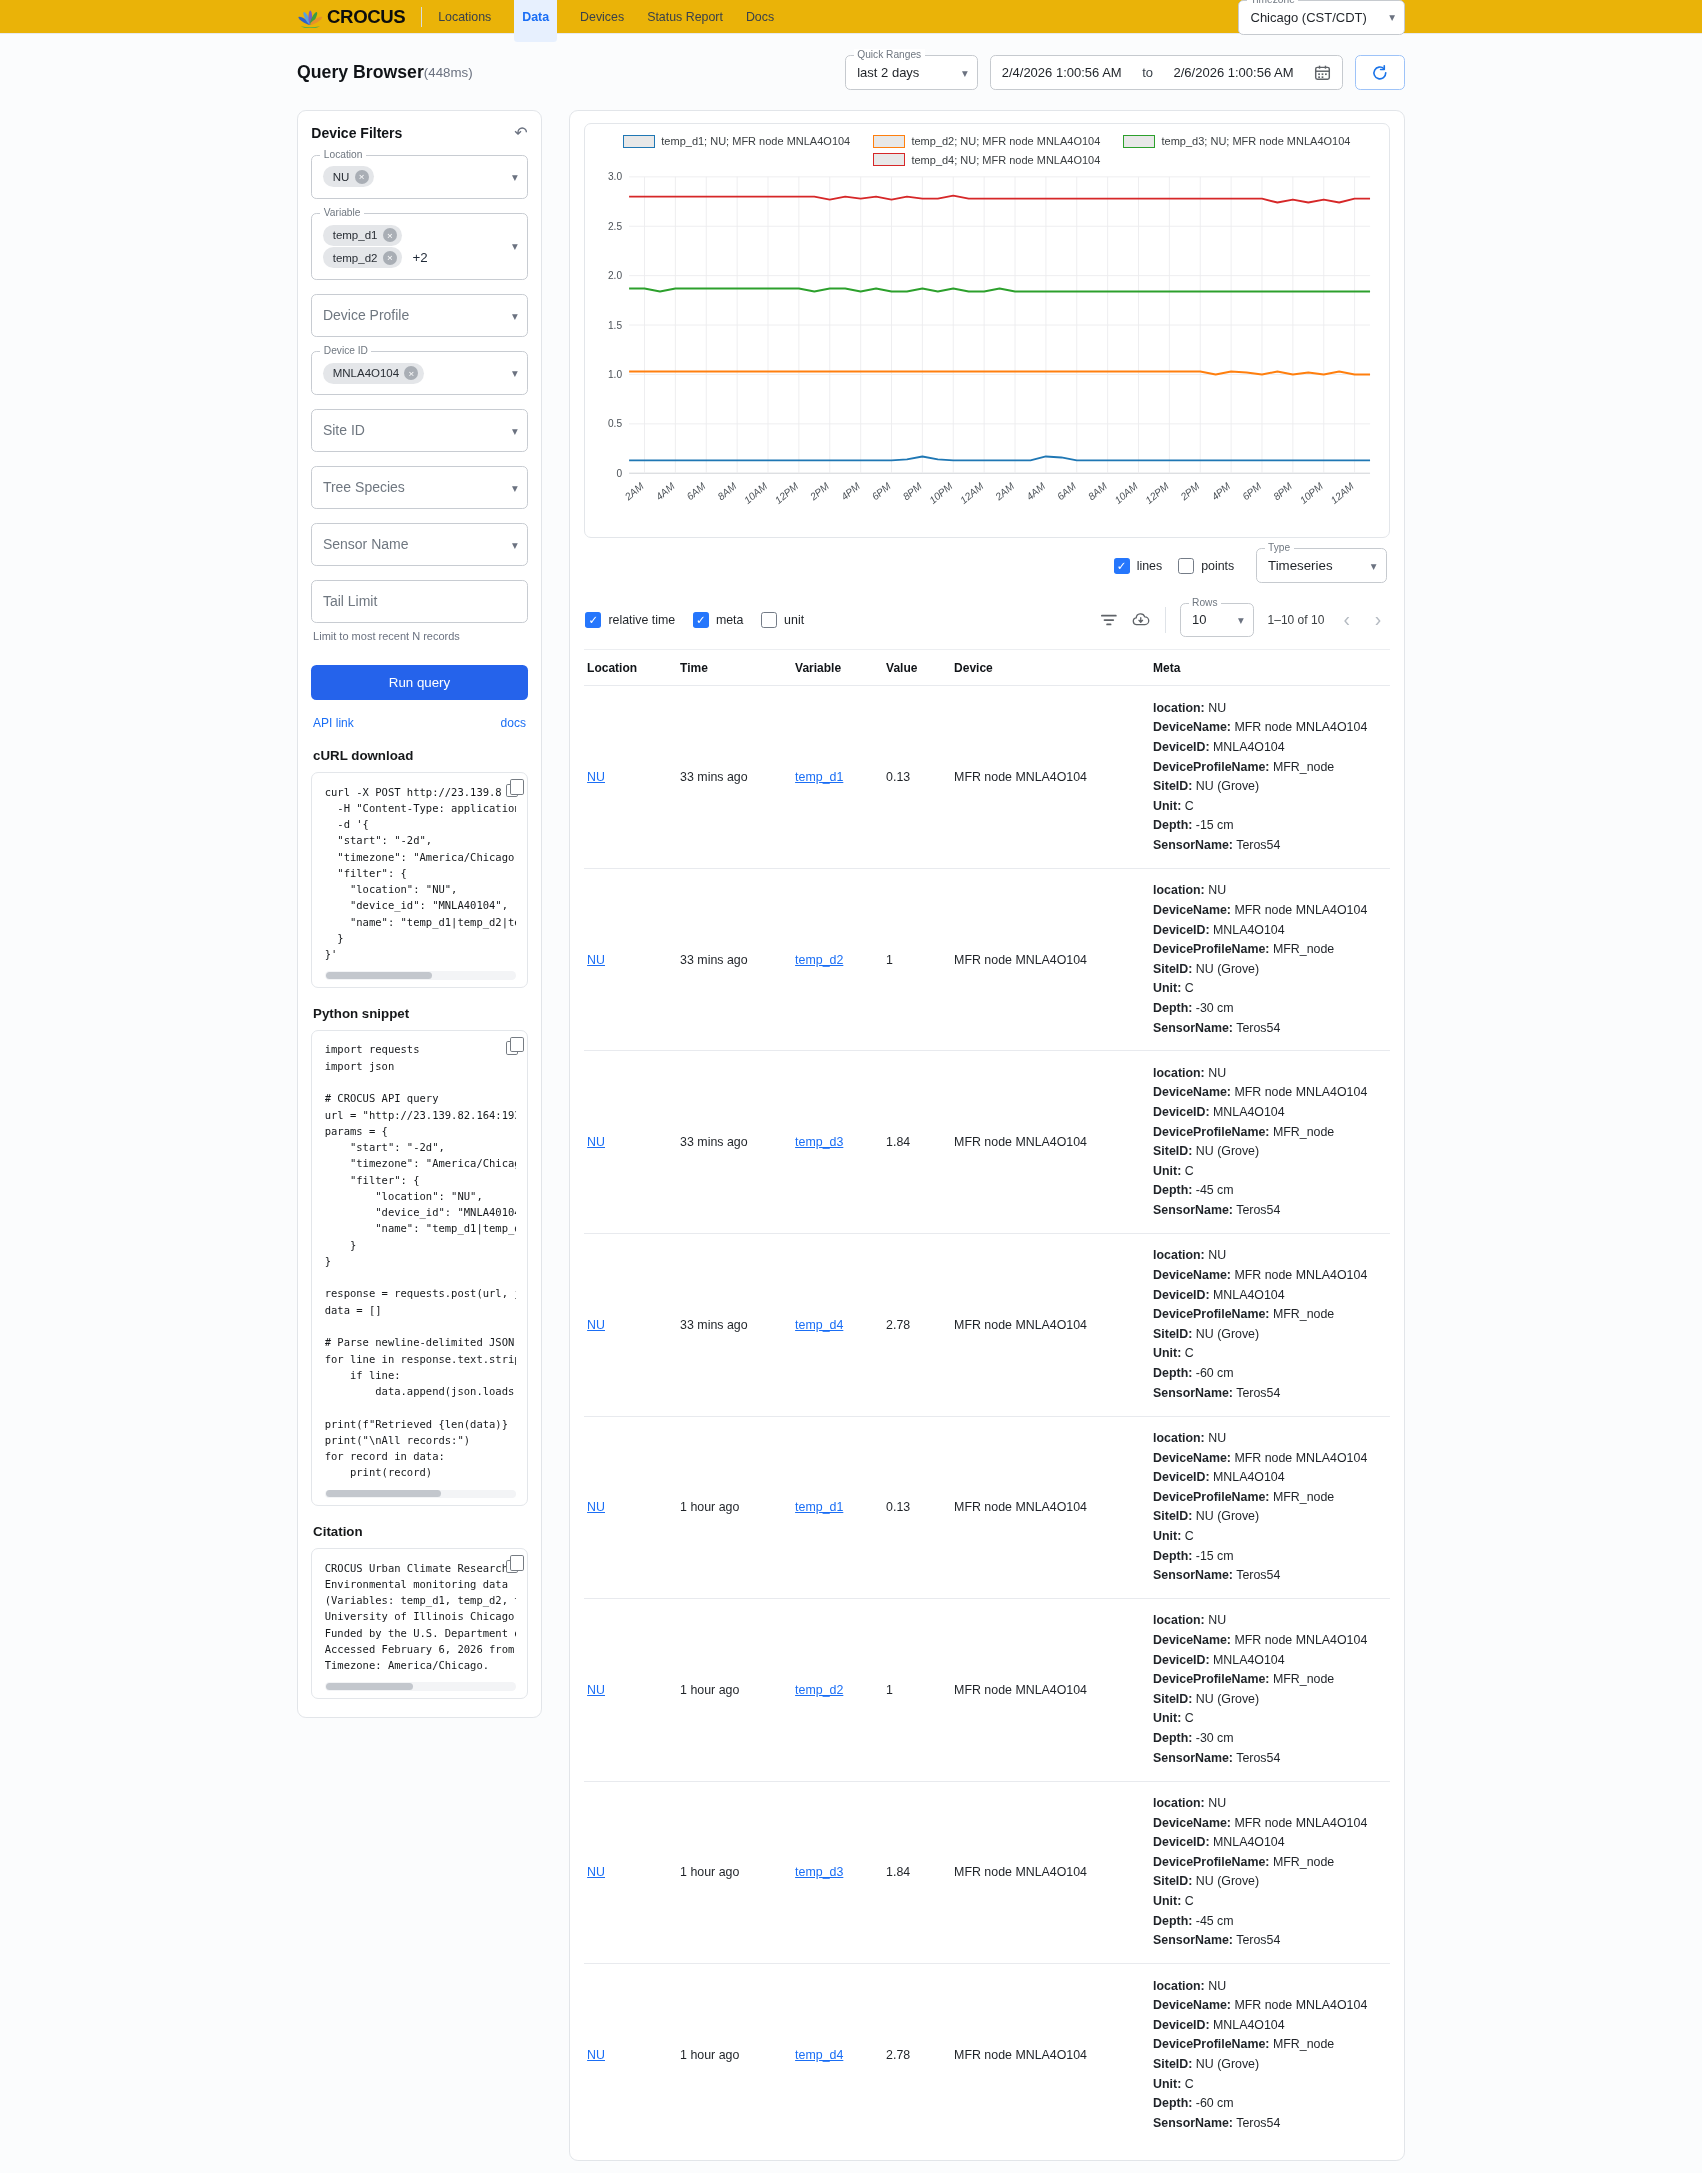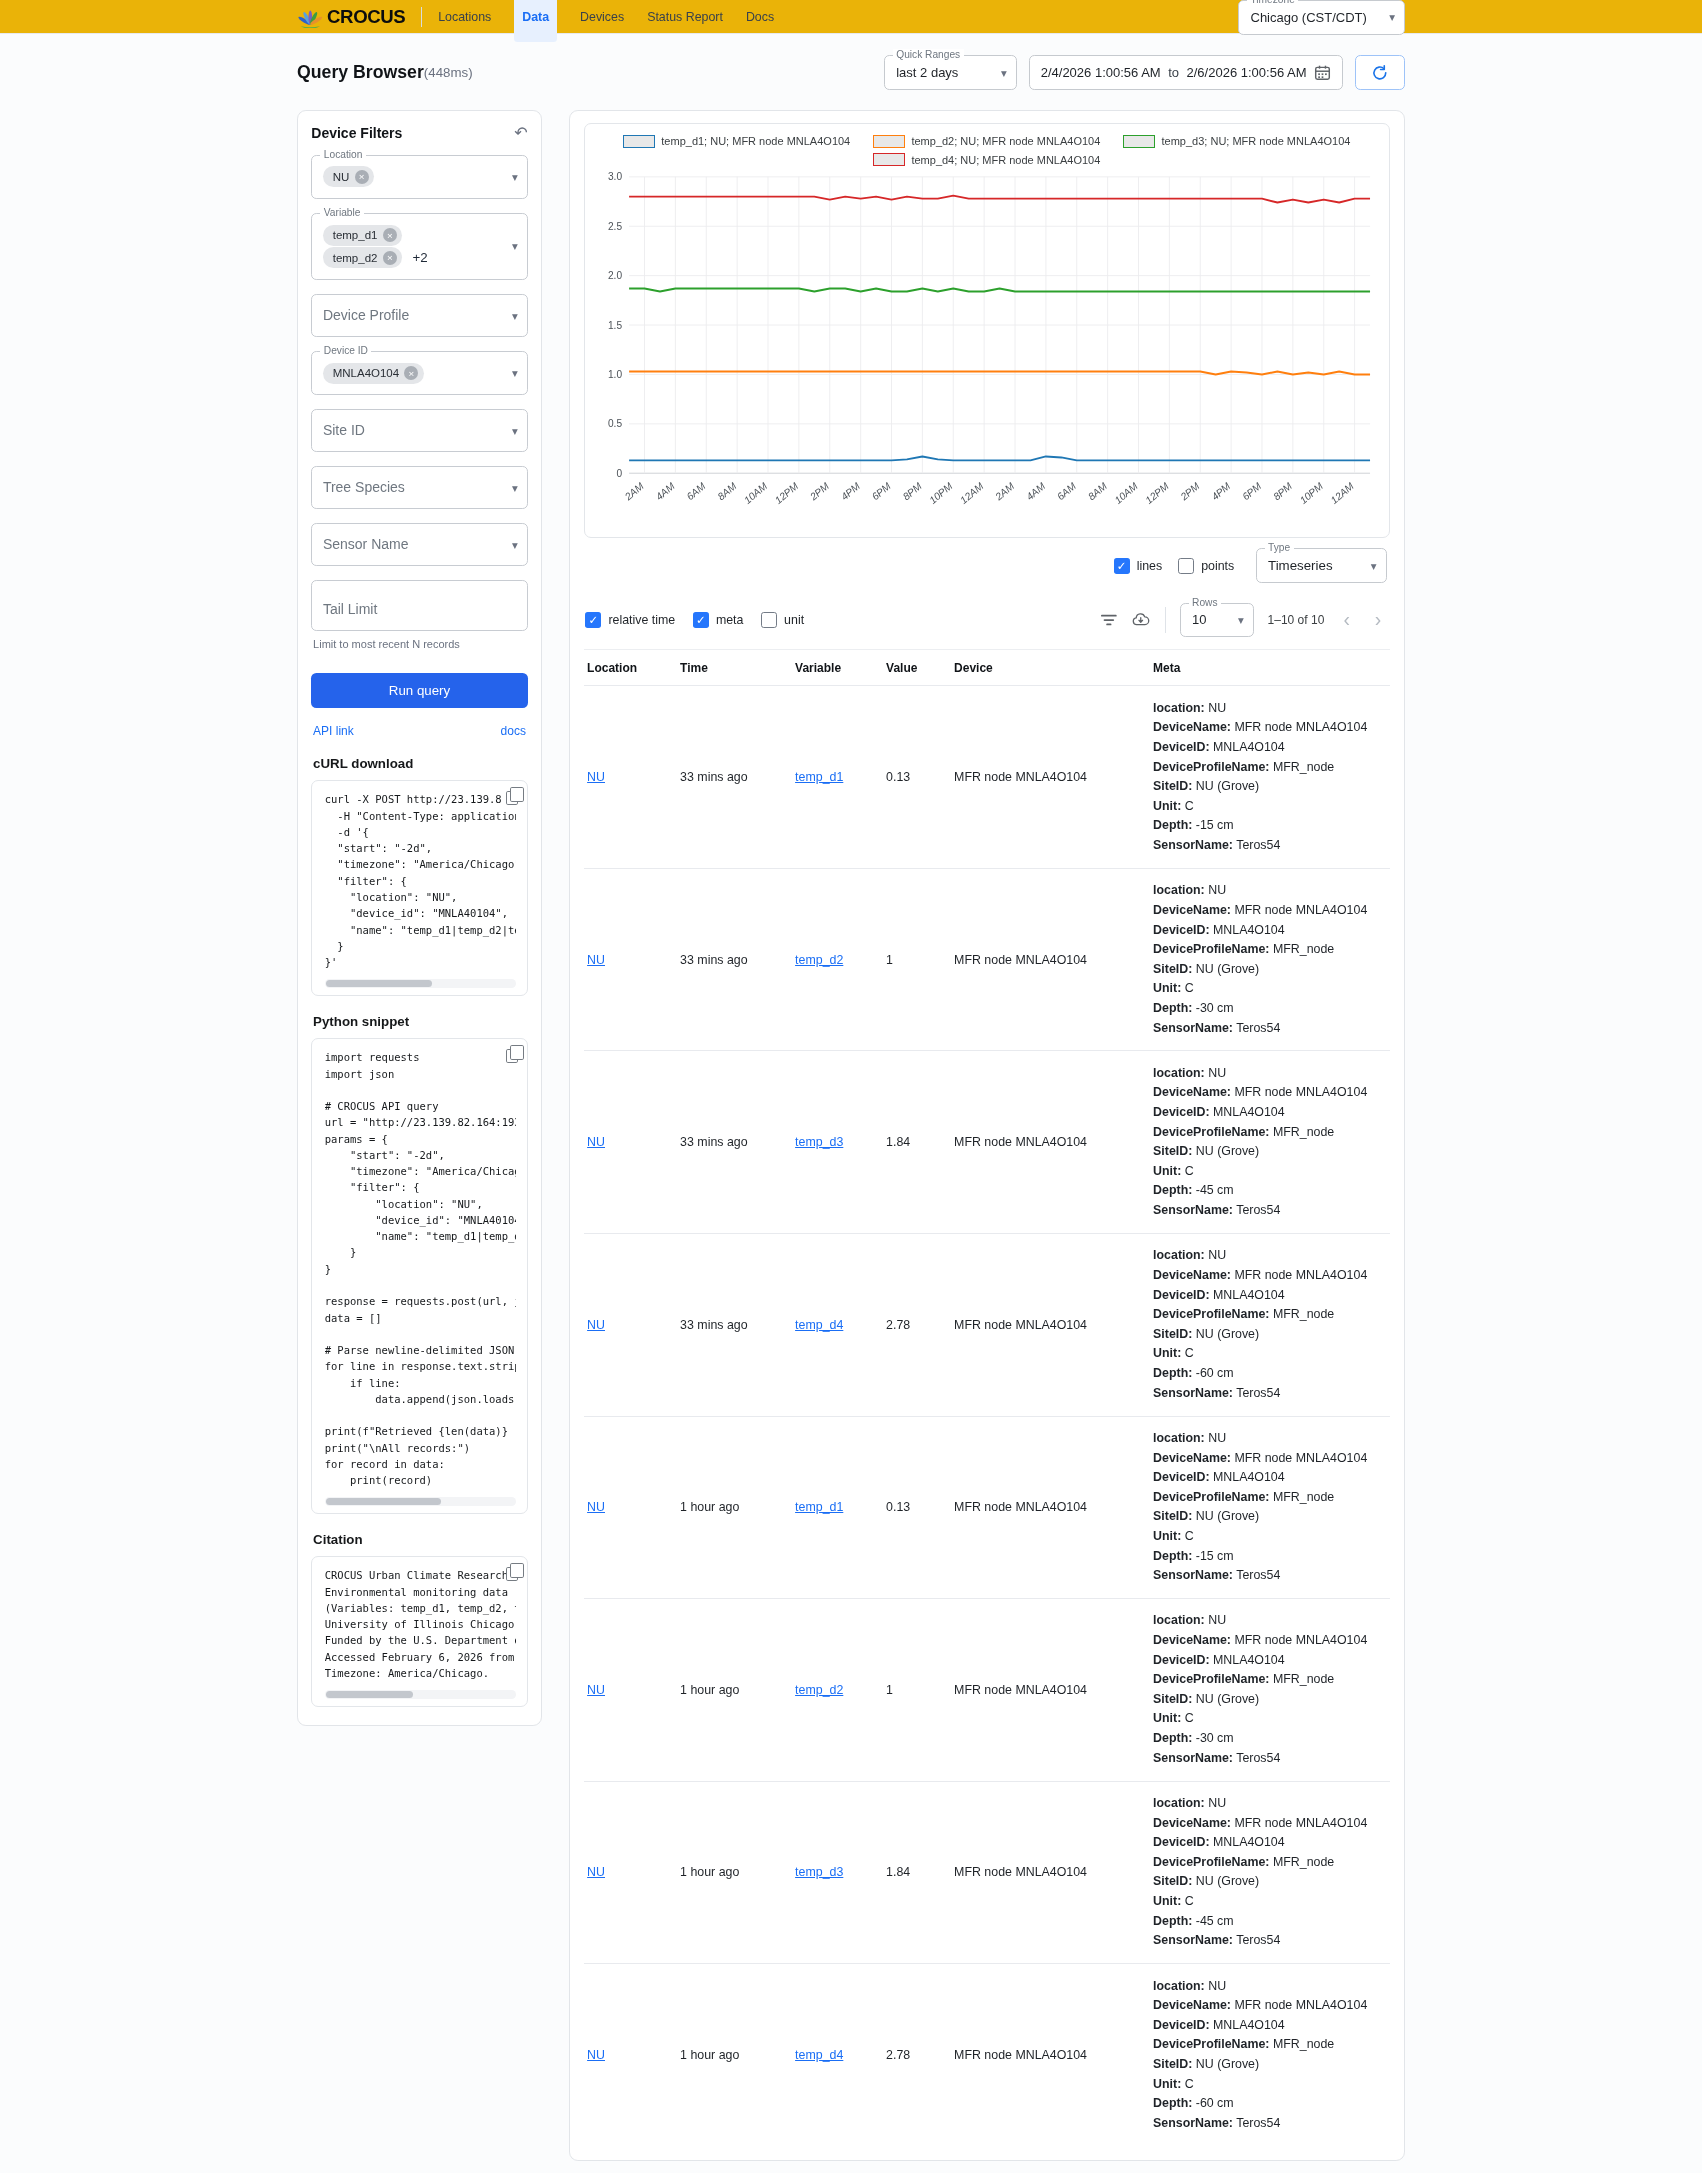--- a/index.html
+++ b/index.html
@@ -27,21 +27,21 @@
   .osel-value { font-size:13px; color:#1f2328; white-space:nowrap; }
   .caret { position:absolute; right:8.9px; top:50%; transform:translateY(-52%); color:#6b7280; font-size:11.5px; }
 
   
   .page-head { display:flex; align-items:center; margin:21px 0 19.5px 0; }
   .page-title { font-size:17.7px; font-weight:700; color:#111418; }
   .latency { font-size:13.3px; color:#6b7280; font-weight:400; }
   .head-right { margin-left:auto; display:flex; align-items:center; gap:12.4px; }
   .quick { width:133px; }
   .datebox { border:0.9px solid #c6cacf; border-radius:5.3px; background:#fff; height:35px;
-             display:flex; align-items:center; gap:4px; padding:0 10.6px; font-size:13px; cursor:text; }
+             display:flex; align-items:center; gap:17px; padding:0 10.6px; font-size:13px; cursor:text; }
   .date-to { color:#3a4149; padding:0 3.5px; }
   .refresh-btn { width:50px; height:35px; border:0.9px solid #9ec3f8; border-radius:5.3px; background:#fff;
                  display:flex; align-items:center; justify-content:center; cursor:pointer; }
 
   
   .columns { display:flex; align-items:flex-start; gap:26.6px; padding-bottom:16px; }
   .card { background:#fff; border:0.9px solid #e2e5e9; border-radius:8.9px; }
 
   
   .filters-card { width:245px; padding:14px 13.3px 17.7px 13.3px; }
@@ -53,21 +53,21 @@
   .field .flabel { position:absolute; top:-7px; left:8px; background:#fff; padding:0 3.5px;
                    font-size:10.2px; color:#6f7780; }
   .chip-row { display:flex; align-items:center; gap:7px; margin:1.8px 0; }
   .chip { background:#e4e6e9; border-radius:14px; display:inline-flex; align-items:center;
           gap:5.3px; padding:3.5px 5.3px 3.5px 9.8px; font-size:11.5px; color:#2a2f36; }
   .chip-x { width:14px; height:14px; border-radius:50%; background:#a9aeb5; color:#fff; font-size:9.8px;
             display:inline-flex; align-items:center; justify-content:center; cursor:pointer; }
   .chip-extra { font-size:13.3px; color:#1f2937; margin-left:3.5px; }
   .fplaceholder { font-size:14px; color:#6f7780; line-height:23px; }
   .finput { border:none; outline:none; font-size:14px; color:#1f2328; width:100%; line-height:23px;
-            font-family:"Liberation Sans",sans-serif;margin-top:8px; }
+            font-family:"Liberation Sans",sans-serif; }
   .finput::placeholder { color:#6f7780; }
   .helper { font-size:11px; color:#6b7280; margin:-7px 0 16px 1.8px; }
   .run-btn { width:100%; height:35px; background:#2563eb; color:#fff; font-size:13.3px; font-weight:500;
              border:none; border-radius:5.3px; cursor:pointer; margin-top:7px; font-family:"Liberation Sans",sans-serif; }
   .api-row { display:flex; justify-content:space-between; margin:16px 1.8px 5.3px 1.8px; }
   .api-row a { color:#1a6ef5; font-size:12px; cursor:pointer; }
 
   .code-section h3 { font-size:13.3px; font-weight:700; color:#16181a; margin:17.7px 0 8.9px 1.8px; }
   .code-block { position:relative; border:0.9px solid #e3e6ea; border-radius:7px; padding:10.6px 10.6px 7px 12.4px; }
   .code-block pre { font-family:"DejaVu Sans Mono", monospace; font-size:10.5px; line-height:1.55;

